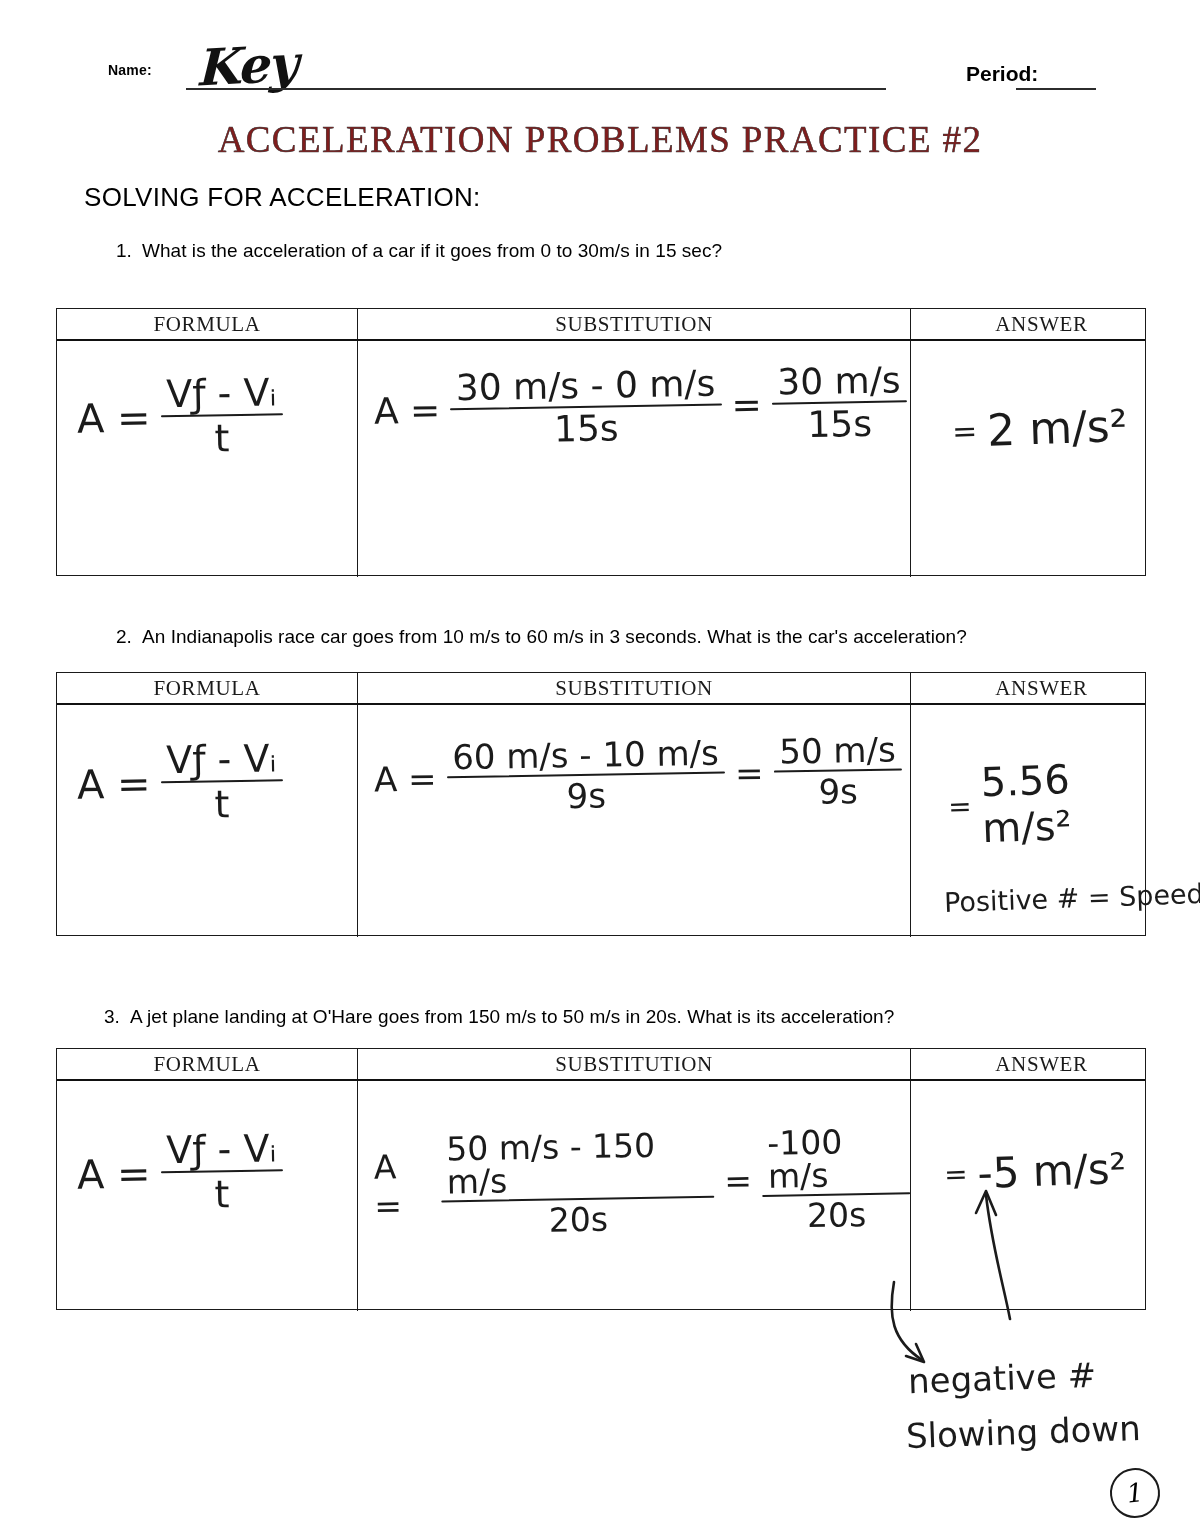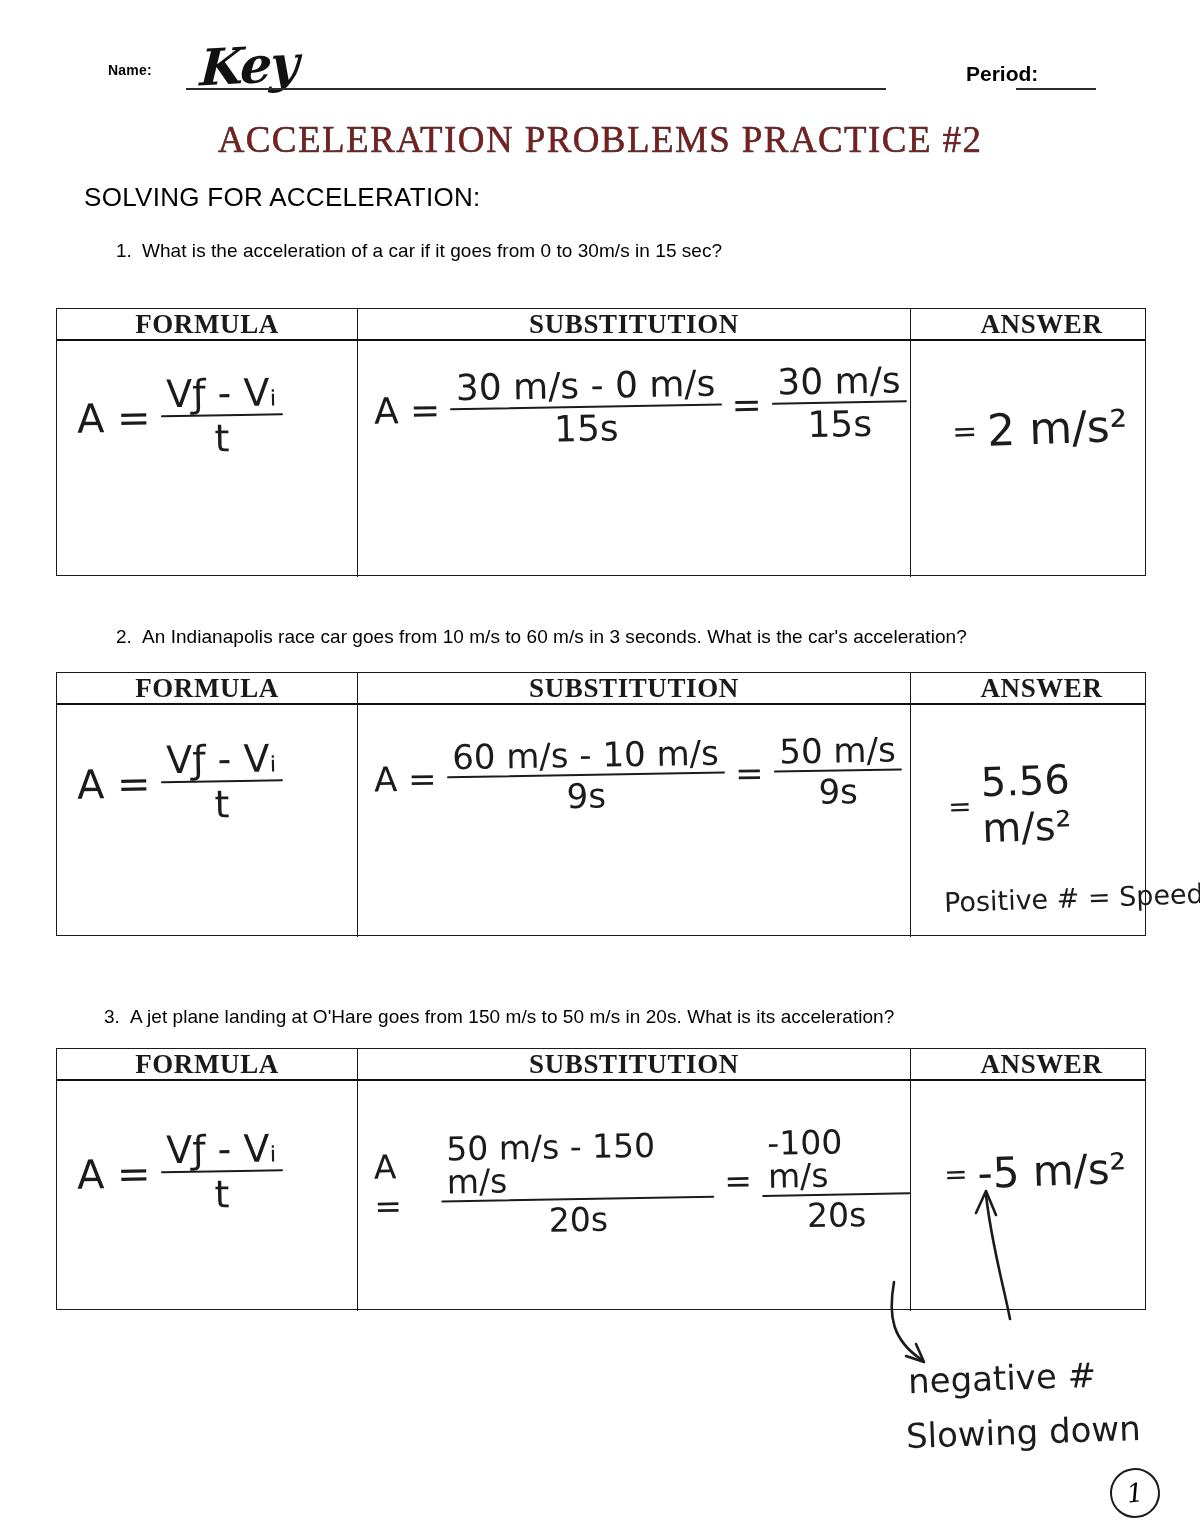--- a/index.html
+++ b/index.html
@@ -115,22 +115,22 @@
     display: flex;
     height: 30px;
     border-bottom: 2.2px solid #111;
   }
   .qtable .body { display: flex; height: calc(100% - 30px); }
   .col-formula { width: 300px; box-sizing: border-box; }
   .col-sub     { width: 554px; box-sizing: border-box; border-left: 1.6px solid #1a1a1a; border-right: 1.6px solid #1a1a1a; }
   .col-answer  { flex: 1; box-sizing: border-box; margin-left: 27px; }
   .hdr .col-formula, .hdr .col-sub, .hdr .col-answer {
     font-family: "Liberation Serif", serif;
-    font-weight: bold;
-    font-size: 27px;
+    font-weight: normal;
+    font-size: 21px;
     letter-spacing: .6px;
     display: flex;
     align-items: center;
     justify-content: center;
     color: #1a1a1a;
   }
   .body .col-formula, .body .col-sub, .body .col-answer {
     position: relative;
   }
 

